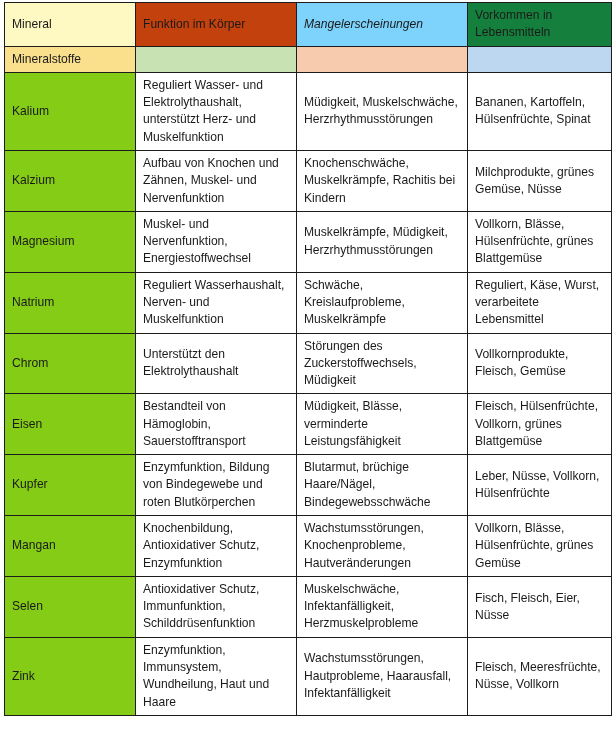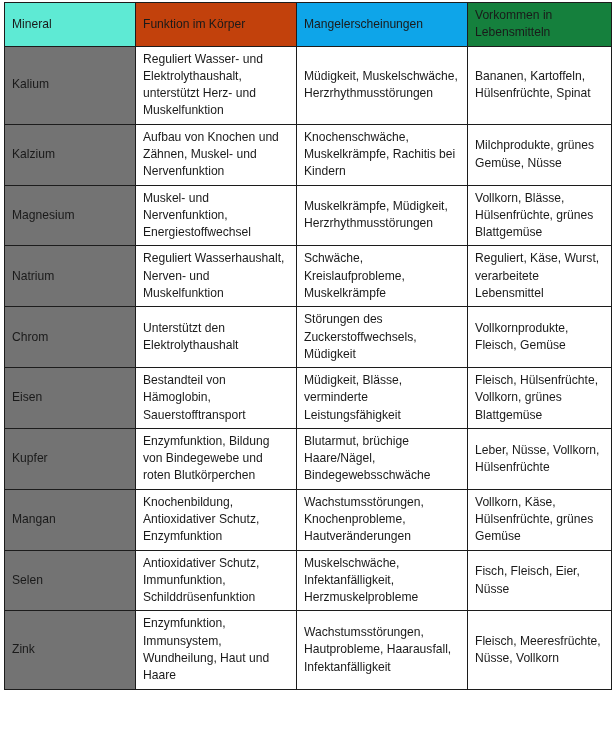--- a/index.html
+++ b/index.html
@@ -35,42 +35,42 @@
     line-height: 1.43;
     font-weight: normal;
   }
   
   tr.header-row th {
     font-weight: bold;
     font-size: 12.6px;
     padding-top: 7px;
     padding-bottom: 7px;
   }
-  th.h-mineral    { background: #5eead4; text-align: left; }
+  th.h-mineral    { background: #fef9c3; text-align: left; }
   th.h-function   { background: #c2410c; text-align: center; }
-  th.h-deficiency { background: #0ea5e9; text-align: center; }
+  th.h-deficiency { background: #7dd3fc; text-align: center; font-style: italic; }
   th.h-sources    { background: #15803d; text-align: center; }
 
   
   tr.section-row td.sec-label {
     background: #fadf8d;
     font-weight: bold;
     font-size: 12.4px;
     vertical-align: middle;
   }
   tr.section-row td.sec-fn  { background: #c9e2b4; }
   tr.section-row td.sec-def { background: #f7ccae; }
   tr.section-row td.sec-src { background: #bcd7ef; }
   tr.section-row.plain td.sec-fn,
   tr.section-row.plain td.sec-def,
   tr.section-row.plain td.sec-src { background: #ffffff; }
 
   
   td.mineral-name {
-    background: #737373;
+    background: #84cc16;
   }
   td.cell-text {
     background: #ffffff;
   }
 </style>
 </head>
 <body>
 
 <table id="mineral-table">
   <colgroup>
@@ -81,20 +81,26 @@
   </colgroup>
   <thead>
     <tr class="header-row">
       <th class="h-mineral">Mineral</th>
       <th class="h-function">Funktion im Körper</th>
       <th class="h-deficiency">Mangelerscheinungen</th>
       <th class="h-sources">Vorkommen in Lebensmitteln</th>
     </tr>
   </thead>
   <tbody id="table-body">
+      <tr class="section-row">
+        <td class="sec-label">Mineralstoffe</td>
+        <td class="sec-fn"></td>
+        <td class="sec-def"></td>
+        <td class="sec-src"></td>
+      </tr>
       <tr>
         <td class="mineral-name">Kalium</td>
         <td class="cell-text">Reguliert Wasser- und Elektrolythaushalt, unterstützt Herz- und Muskelfunktion</td>
         <td class="cell-text">Müdigkeit, Muskelschwäche, Herzrhythmusstörungen</td>
         <td class="cell-text">Bananen, Kartoffeln, Hülsenfrüchte, Spinat</td>
       </tr>
       <tr>
         <td class="mineral-name">Kalzium</td>
         <td class="cell-text">Aufbau von Knochen und Zähnen, Muskel- und Nervenfunktion</td>
         <td class="cell-text">Knochenschwäche, Muskelkrämpfe, Rachitis bei Kindern</td>
@@ -127,21 +133,21 @@
       <tr>
         <td class="mineral-name">Kupfer</td>
         <td class="cell-text">Enzymfunktion, Bildung von Bindegewebe und roten Blutkörperchen</td>
         <td class="cell-text">Blutarmut, brüchige Haare/Nägel, Bindegewebsschwäche</td>
         <td class="cell-text">Leber, Nüsse, Vollkorn, Hülsenfrüchte</td>
       </tr>
       <tr>
         <td class="mineral-name">Mangan</td>
         <td class="cell-text">Knochenbildung, Antioxidativer Schutz, Enzymfunktion</td>
         <td class="cell-text">Wachstumsstörungen, Knochenprobleme, Hautveränderungen</td>
-        <td class="cell-text">Vollkorn, Käse, Hülsenfrüchte, grünes Gemüse</td>
+        <td class="cell-text">Vollkorn, Blässe, Hülsenfrüchte, grünes Gemüse</td>
       </tr>
       <tr>
         <td class="mineral-name">Selen</td>
         <td class="cell-text">Antioxidativer Schutz, Immunfunktion, Schilddrüsenfunktion</td>
         <td class="cell-text">Muskelschwäche, Infektanfälligkeit, Herzmuskelprobleme</td>
         <td class="cell-text">Fisch, Fleisch, Eier, Nüsse</td>
       </tr>
       <tr>
         <td class="mineral-name">Zink</td>
         <td class="cell-text">Enzymfunktion, Immunsystem, Wundheilung, Haut und Haare</td>

